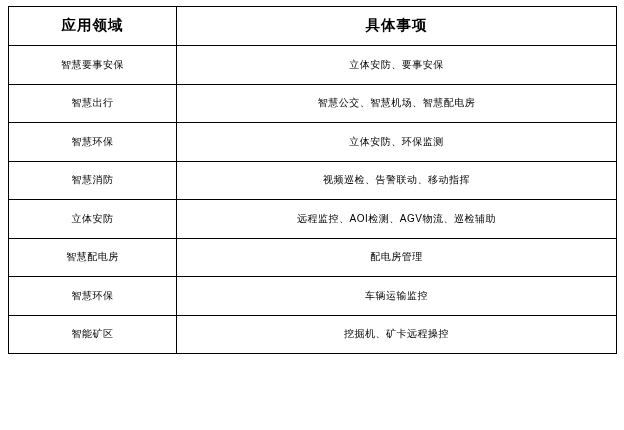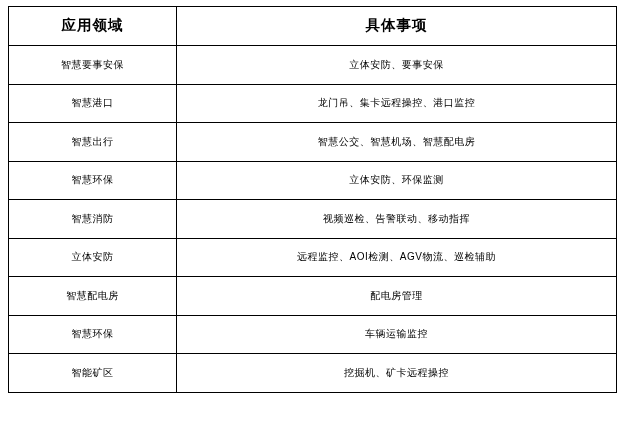--- a/index.html
+++ b/index.html
@@ -60,24 +60,20 @@
     <tbody>
       <tr class="header-row">
         <td>应用领域</td>
         <td>具体事项</td>
       </tr>
       <tr>
         <td>智慧要事安保</td>
         <td>立体安防、要事安保</td>
       </tr>
       <tr>
-        <td>智慧港口</td>
-        <td>龙门吊、集卡远程操控、港口监控</td>
-      </tr>
-      <tr>
         <td>智慧出行</td>
         <td>智慧公交、智慧机场、智慧配电房</td>
       </tr>
       <tr>
         <td>智慧环保</td>
         <td>立体安防、环保监测</td>
       </tr>
       <tr>
         <td>智慧消防</td>
         <td>视频巡检、告警联动、移动指挥</td>

